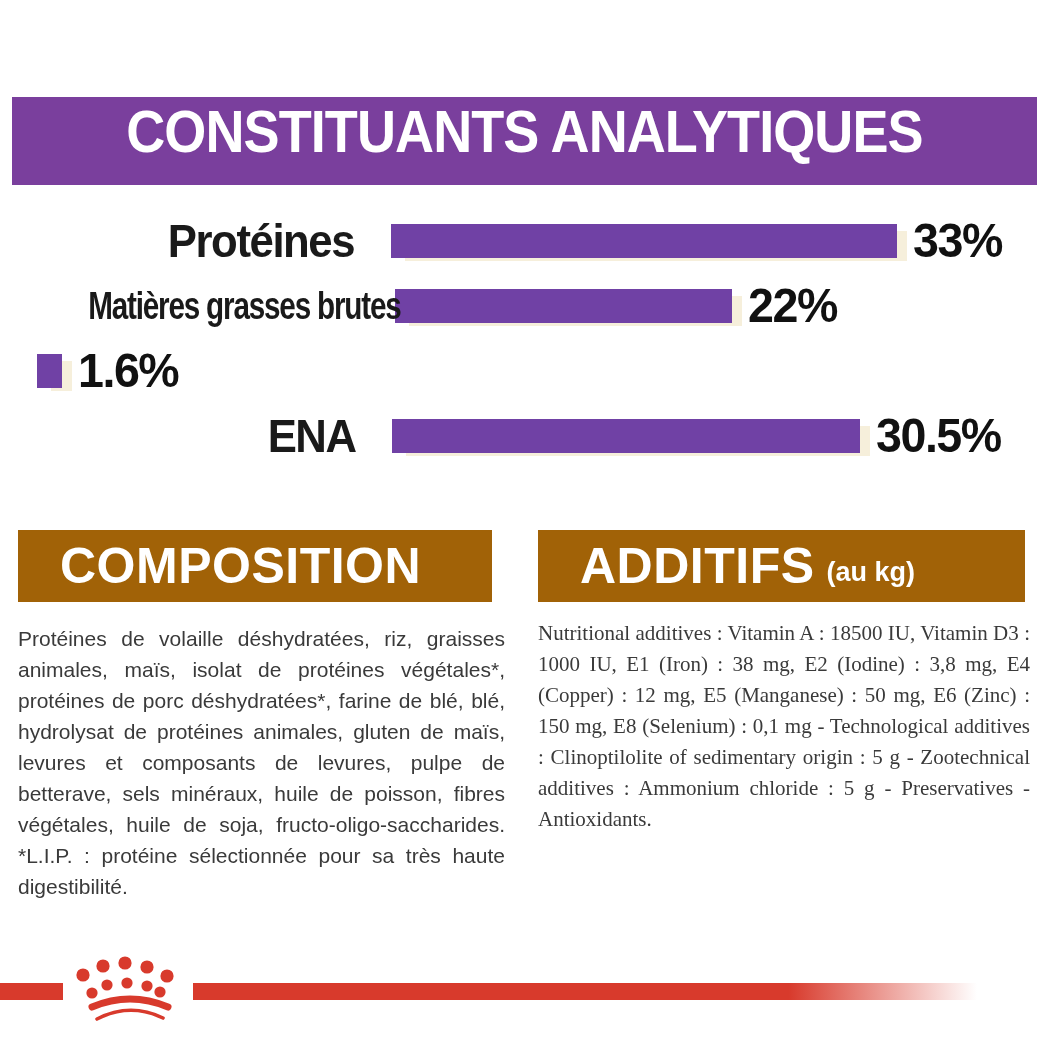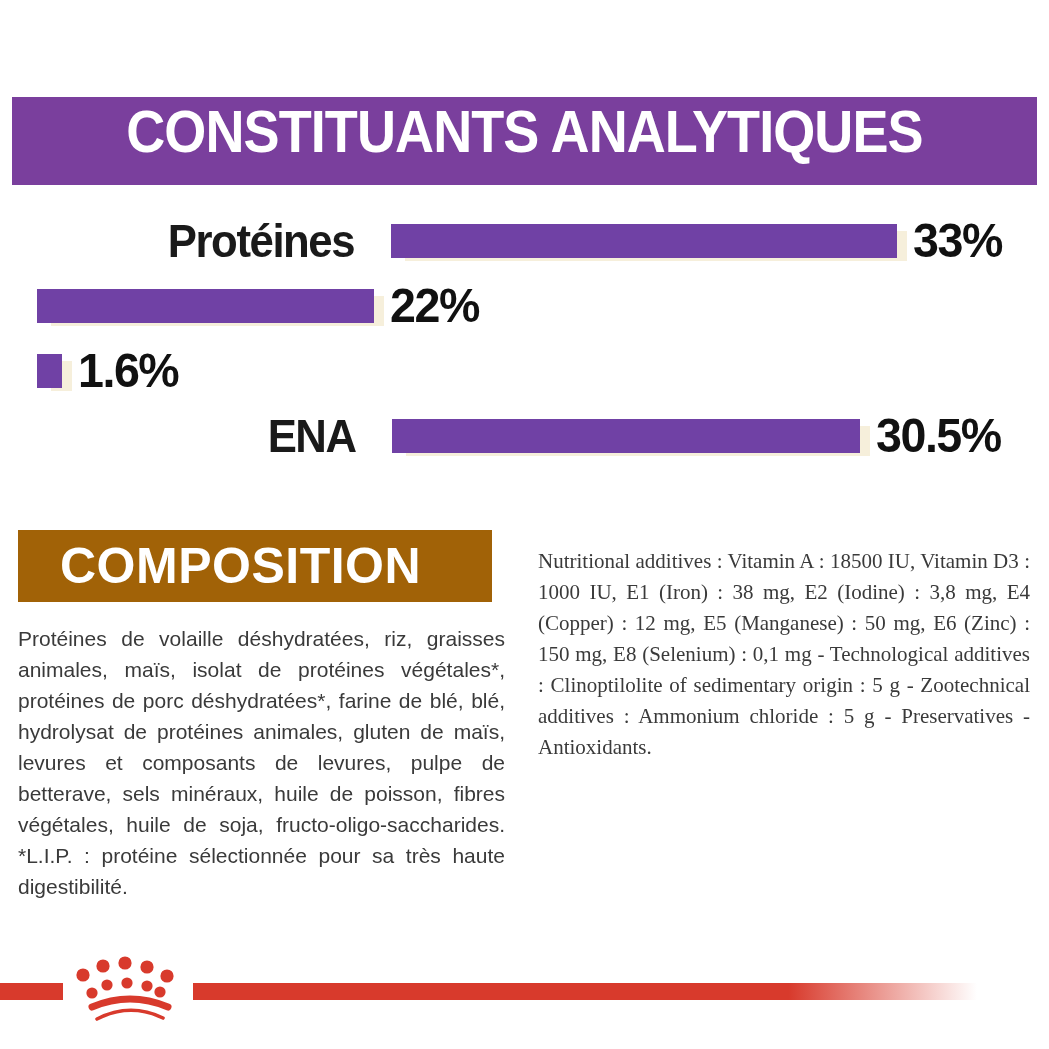--- a/index.html
+++ b/index.html
@@ -72,20 +72,21 @@
 
   <div class="chart">
       <div class="chart-row">
         <div class="row-label-cell"><span class="row-label">Protéines</span></div>
         <div class="bar-zone">
           <div class="bar" style="width: 506px; background: rgb(112, 65, 165);"></div>
           <span class="bar-value">33%</span>
         </div>
       </div>
       <div class="chart-row">
+        <div class="row-label-cell"><span class="row-label condensed">Matières grasses brutes</span></div>
         <div class="bar-zone">
           <div class="bar" style="width: 337px; background: rgb(112, 65, 165);"></div>
           <span class="bar-value">22%</span>
         </div>
       </div>
       <div class="chart-row">
         <div class="bar-zone">
           <div class="bar" style="width: 25px; background: rgb(112, 65, 165);"></div>
           <span class="bar-value">1.6%</span>
         </div>
@@ -100,20 +101,24 @@
     </div>
 
   <div class="section left">
     <div class="sec-banner">
       <span class="sec-title">COMPOSITION</span>
     </div>
     <div class="sec-body">Protéines de volaille déshydratées, riz, graisses animales, maïs, isolat de protéines végétales*, protéines de porc déshydratées*, farine de blé, blé, hydrolysat de protéines animales, gluten de maïs, levures et composants de levures, pulpe de betterave, sels minéraux, huile de poisson, fibres végétales, huile de soja, fructo-oligo-saccharides. *L.I.P. : protéine sélectionnée pour sa très haute digestibilité.</div>
   </div>
 
   <div class="section right">
+    <div class="sec-banner">
+      <span class="sec-title">ADDITIFS</span>
+      <span class="sec-sub">(au kg)</span>
+    </div>
     <div class="sec-body">Nutritional additives : Vitamin A : 18500 IU, Vitamin D3 : 1000 IU, E1 (Iron) : 38 mg, E2 (Iodine) : 3,8 mg, E4 (Copper) : 12 mg, E5 (Manganese) : 50 mg, E6 (Zinc) : 150 mg, E8 (Selenium) : 0,1 mg - Technological additives : Clinoptilolite of sedimentary origin : 5 g - Zootechnical additives : Ammonium chloride : 5 g - Preservatives - Antioxidants.</div>
   </div>
 
   <div class="band-left"></div>
   <div class="band-right"></div>
 
   <svg class="crown-logo" viewBox="55 952 145 78" aria-hidden="true">
     <g fill="#d83a2c">
 
       <circle cx="83" cy="975" r="6.6"></circle>

